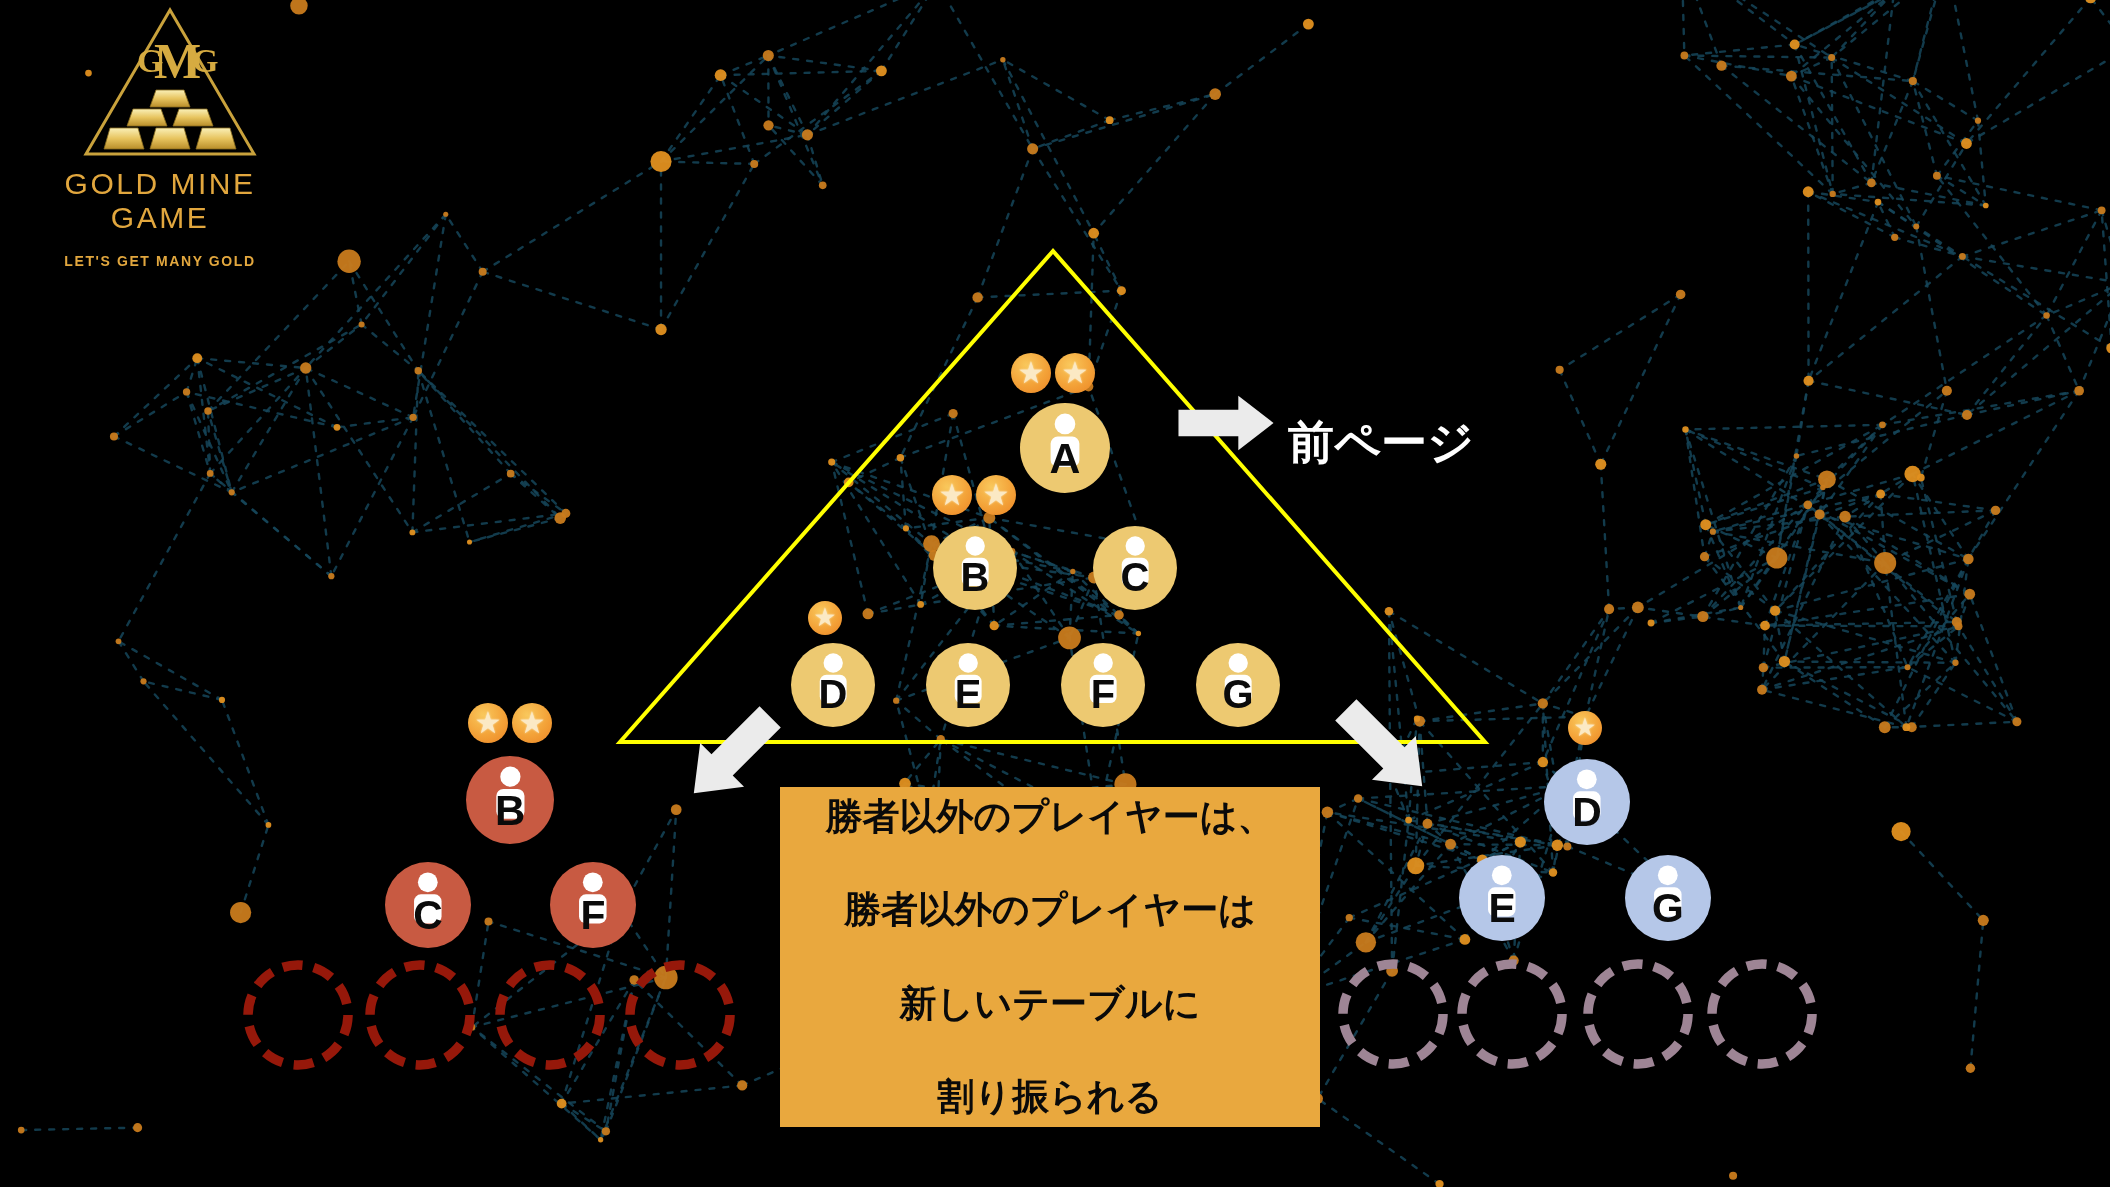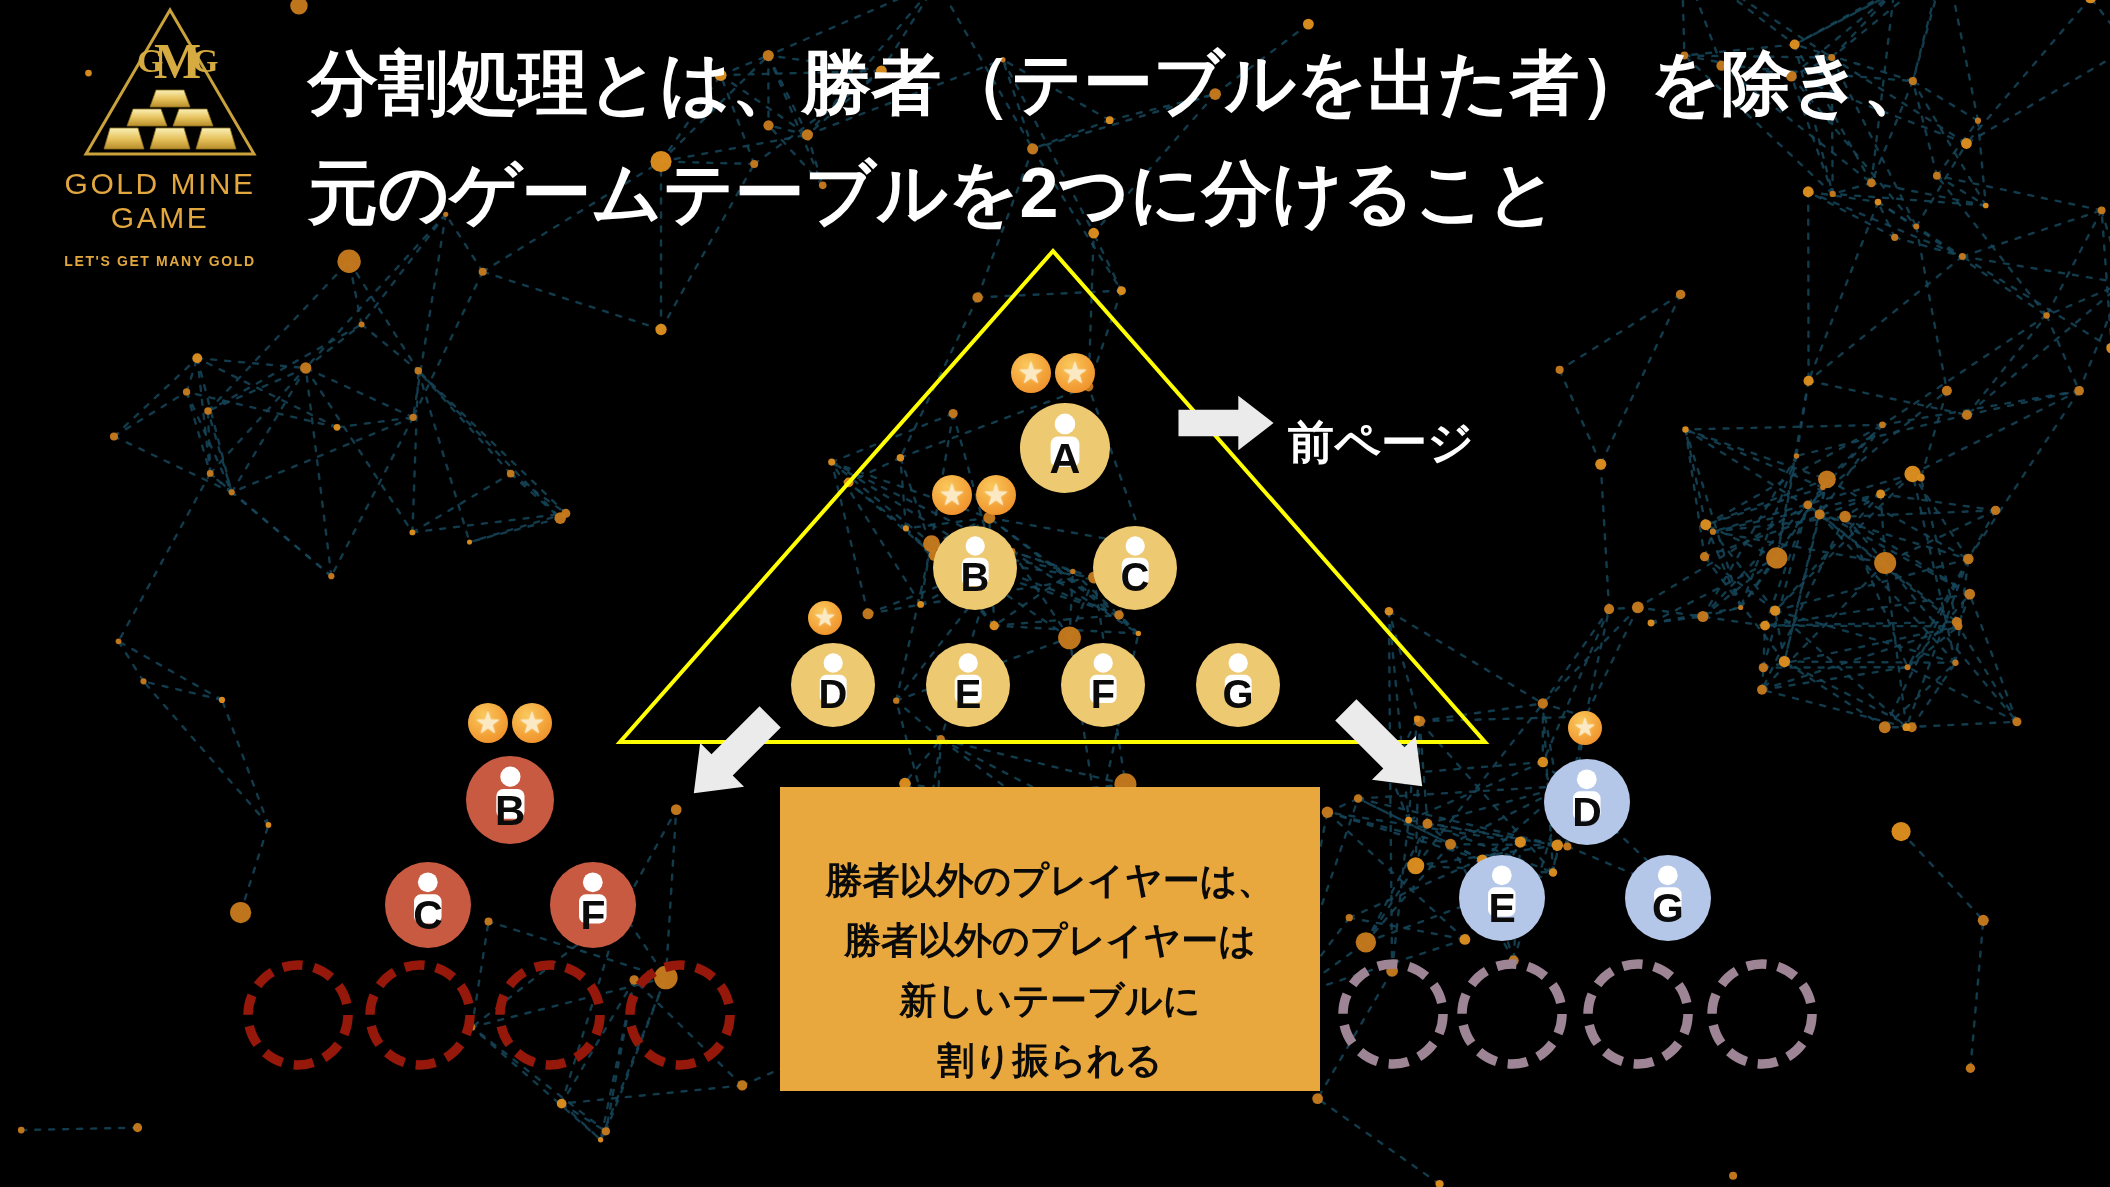--- a/index.html
+++ b/index.html
@@ -9,22 +9,22 @@
   
   .logo{position:absolute;left:14px;top:6px;width:292px;text-align:center;}
   .logo-name{font-size:30px;font-weight:400;letter-spacing:2.5px;margin-top:5px;}
   .logo-tag{font-size:14px;font-weight:700;letter-spacing:1.6px;margin-top:18px;}
   
   .title{position:absolute;left:308px;top:28px;color:#fff;font-weight:900;
          font-size:70px;line-height:110px;white-space:nowrap;}
   
   .prev-label{position:absolute;left:1288px;top:400px;color:#fff;font-weight:900;font-size:46px;white-space:nowrap;margin-top:12px;}
   
-  .info-box{position:absolute;left:780px;top:787px;width:540px;height:304px;
-            display:flex;flex-direction:column;justify-content:flex-end;text-align:center;
+  .info-box{position:absolute;left:780px;top:787px;width:540px;height:340px;
+            display:flex;flex-direction:column;justify-content:space-between;text-align:center;
             color:#0a0a0a;font-weight:900;font-size:37px;line-height:60px;font-family:Liberation Serif, serif;}
   
   .avatar{position:absolute;border-radius:50%;}
   .avatar svg{position:absolute;left:20%;top:8%;width:60%;height:66%;}
   .avatar .letter{position:absolute;left:0;width:100%;text-align:center;font-weight:900;color:#0b0b0b;}
   .star-badge{position:absolute;border-radius:50%;display:flex;align-items:center;justify-content:center;
               background:radial-gradient(circle at 38% 30%, #f9c85c 0%, #f3a238 55%, #ec8424 100%);}
   .star-badge span{color:#fbe9c4;text-shadow:0 0 2px #fff3d8;line-height:1;}
 </style>
 </head>
@@ -754,24 +754,20 @@
         <polygon points="165,103 193,103 199,120 159,120"></polygon>
         <polygon points="96,122 124,122 130,143 90,143"></polygon>
         <polygon points="142,122 170,122 176,143 136,143"></polygon>
         <polygon points="188,122 216,122 222,143 182,143"></polygon>
       </g>
     </svg>
     <div class="logo-name" style="color: rgb(226, 167, 62);">GOLD MINE GAME</div>
     <div class="logo-tag" style="color: rgb(226, 167, 62);">LET'S GET MANY GOLD</div>
   </div>
 
-  <div class="title">
-    <div>分割処理とは、勝者（テーブルを出た者）を除き、</div>
-    <div>元のゲームテーブルを2つに分けること</div>
-  </div>
 
   <div class="prev-label">前ページ</div>
 
   <div class="info-box" id="info-box" style="background: rgb(233, 168, 62);">
     <div>勝者以外のプレイヤーは、</div>
     <div>勝者以外のプレイヤーは</div>
     <div>新しいテーブルに</div>
     <div>割り振られる</div>
   </div>
 

